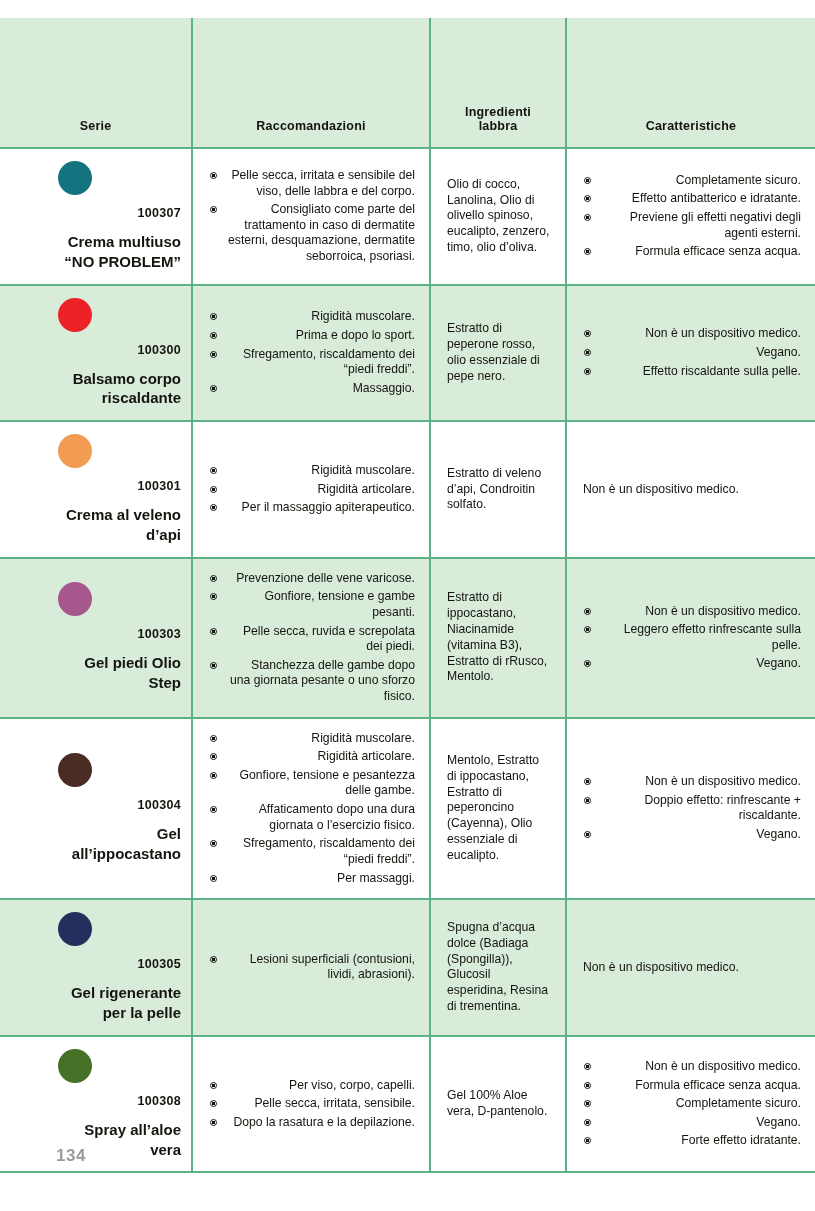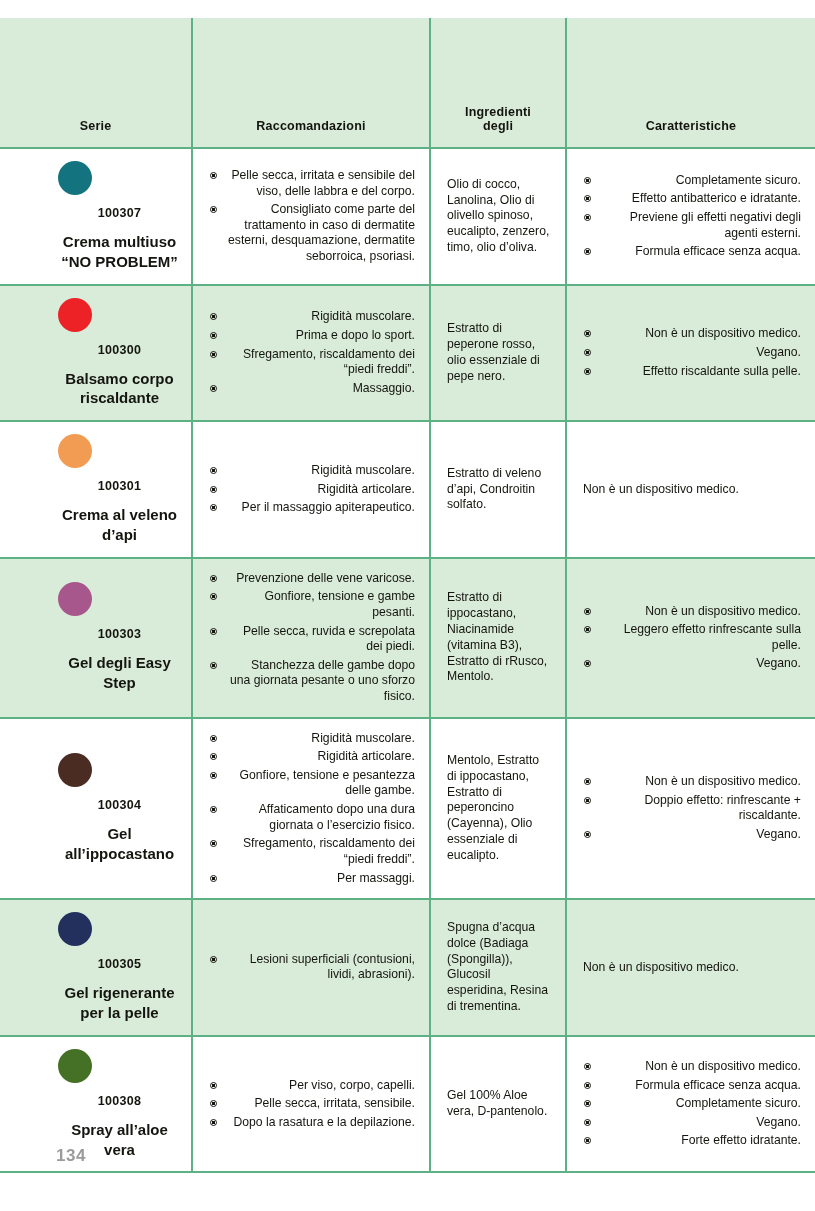--- a/index.html
+++ b/index.html
@@ -91,21 +91,21 @@
     font-size: 12.2px;
     line-height: 1.28;
     color: #15150f;
   }
   tbody td.last { border-right: none; }
   tbody tr.shaded td { background: #d9ecd9; }
   tbody tr.plain td  { background: #ffffff; }
 
   
   td.serie {
-    text-align: center;
+    text-align: right;
     padding-left: 58px;
     padding-right: 10px;
   }
   .swatch {
     width: 34px;
     height: 34px;
     border-radius: 50%;
     display: block;
     margin-bottom: 10px;
   }
@@ -183,21 +183,21 @@
     <thead>
       <tr>
         <th class="first">
           <span class="hdr-label">Serie</span>
         </th>
         <th>
           <span class="hdr-label">Raccomandazioni</span>
         </th>
         <th>
           <span class="hdr-label">Ingredienti</span>
-          <span class="hdr-label">degli</span>
+          <span class="hdr-label">labbra</span>
         </th>
         <th class="last">
           <span class="hdr-label">Caratteristiche</span>
         </th>
       </tr>
     </thead>
     <tbody id="tbody">
         <tr class="plain">
           <td class="serie">
             <span class="swatch" style="background: rgb(19, 116, 127);"></span>
@@ -264,21 +264,21 @@
             <div class="plaintext">Estratto di veleno d’api, Condroitin solfato.</div>
           </td>
           <td class="last">
             <div class="plaintext">Non è un dispositivo medico.</div>
           </td>
         </tr>
         <tr class="shaded">
           <td class="serie">
             <span class="swatch" style="background: rgb(168, 87, 140);"></span>
             <div class="code">100303</div>
-            <div class="pname">Gel degli Easy Step</div>
+            <div class="pname">Gel piedi Olio Step</div>
           </td>
           <td>
             <ul class="blist">
               <li>Prevenzione delle vene varicose.</li>
               <li>Gonfiore, tensione e gambe pesanti.</li>
               <li>Pelle secca, ruvida e screpolata dei piedi.</li>
               <li>Stanchezza delle gambe dopo una giornata pesante o uno sforzo fisico.</li>
             </ul>
           </td>
           <td>

